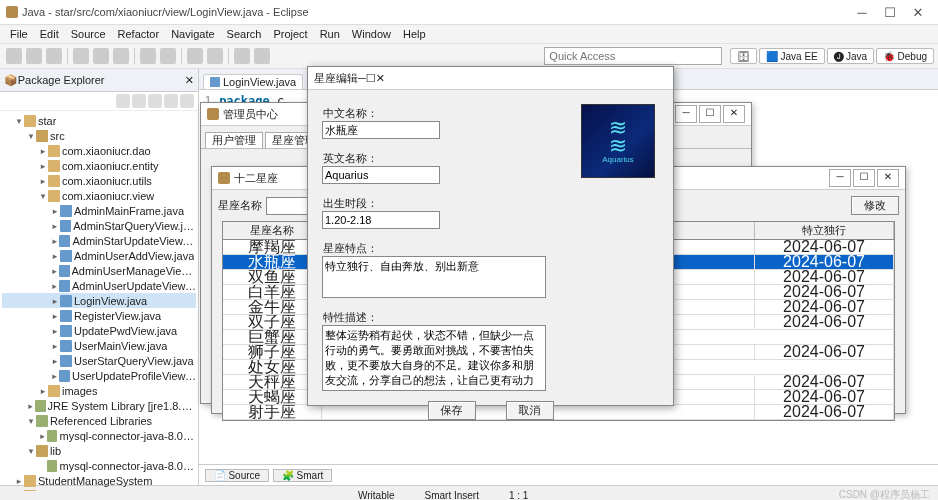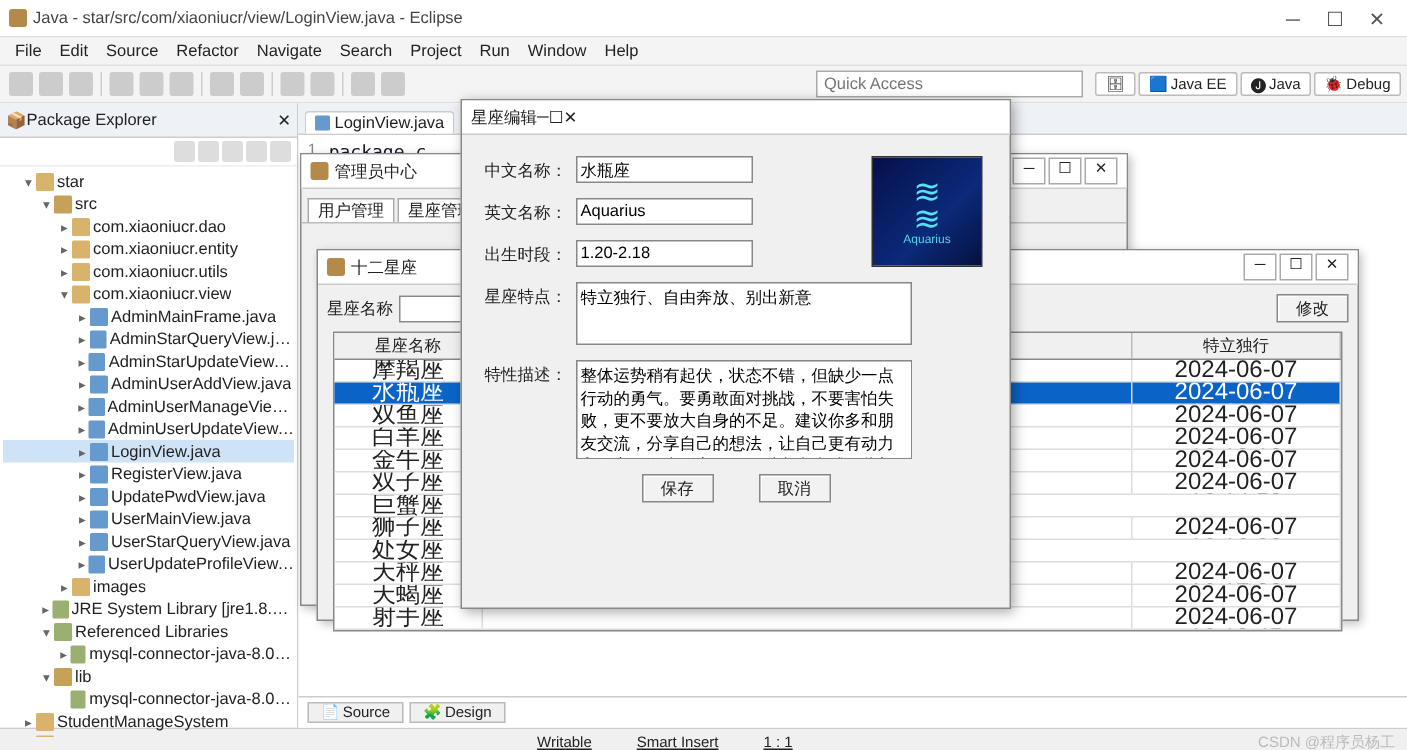--- a/index.html
+++ b/index.html
@@ -35,21 +35,21 @@
 .tree .lbl{overflow:hidden;text-overflow:ellipsis;}
 .tree .sel{background:#cfe3f7;}
 .i1{padding-left:12px;}.i2{padding-left:24px;}.i3{padding-left:36px;}.i4{padding-left:48px;}
 .editor{flex:1;background:#fff;position:relative;}
 .ed-tabs{height:20px;background:#eef2f6;border-bottom:1px solid #ccc;display:flex;align-items:flex-end;padding:0 4px;}
 .ed-tab{background:#fff;border:1px solid #ccc;border-bottom:none;padding:1px 6px;font-size:11px;display:flex;align-items:center;gap:3px;border-radius:3px 3px 0 0;}
 .ed-tab .ic{width:10px;height:10px;background:#6699cc;border-radius:1px;}
 .ed-body{padding:4px 6px;display:flex;}
 .ed-body .ln{color:#888;font-size:11px;text-align:right;padding-right:8px;}
 .ed-body .code{font-family:Consolas,monospace;font-size:12px;}
-.kw{color:#0f172a;font-weight:normal;}
+.kw{color:#0369a1;font-weight:bold;}
 .ed-bot{position:absolute;bottom:0;left:0;right:0;height:20px;border-top:1px solid #ccc;display:flex;align-items:center;padding:0 6px;background:#fff;}
 .ed-bot .bt{border:1px solid #bbb;background:#f0f0f0;padding:0 8px;font-size:10px;margin-right:4px;display:flex;align-items:center;gap:2px;}
 .statusbar{height:18px;background:#f0f0f0;border-top:1px solid #ccc;display:flex;align-items:center;font-size:10px;padding:0 8px;}
 .statusbar .sg{margin-right:30px;text-decoration:underline;}
 .statusbar .watermark{margin-left:auto;color:#bbb;font-size:10px;}
 
 .swin{position:absolute;background:#f0f0f0;border:1px solid #888;box-shadow:2px 2px 6px rgba(0,0,0,.25);}
 .swin .stb{height:22px;background:#fff;border-bottom:1px solid #ccc;display:flex;align-items:center;padding:0 6px;}
 .swin .stb .sic{width:12px;height:12px;background:#b48a4a;border-radius:2px;margin-right:4px;}
 .swin .stb .stt{flex:1;font-size:11px;}
@@ -62,21 +62,21 @@
 .tbl{border:1px solid #888;background:#fff;margin:0 10px;}
 .tbl .hd{display:flex;background:#f0f0f0;border-bottom:1px solid #888;}
 .tbl .hd .c{border-right:1px solid #bbb;padding:1px 4px;text-align:center;font-size:11px;}
 .tbl .rw{display:flex;border-bottom:1px solid #ddd;}
 .tbl .rw .c{border-right:1px solid #ddd;padding:0 4px;font-size:16px;text-align:center;height:14px;line-height:14px;overflow:hidden;}
 .tbl .rw.sel{background:#0a64c8;color:#fff;}
 
 .edlg{position:absolute;left:307px;top:66px;width:365px;height:338px;background:#f0f0f0;border:1px solid #888;box-shadow:2px 2px 8px rgba(0,0,0,.35);z-index:50;}
 .edlg .stb{height:22px;background:#fff;border-bottom:1px solid #ccc;display:flex;align-items:center;padding:0 6px;}
 .edlg .body{padding:14px 14px 6px 14px;position:relative;}
-.frow{display:flex;align-items:flex-start;margin-bottom:10px;font-size:11px;}
+.frow{display:flex;align-items:flex-start;margin-bottom:10px;font-size:11px;flex-direction:column;}
 .frow .flb{width:56px;text-align:right;padding-right:6px;padding-top:2px;}
 .frow input.itx{border:1px solid #888;background:#fff;width:112px;height:16px;font-size:11px;padding:0 2px;}
 .frow textarea{border:1px solid #888;background:#fff;width:218px;font-size:11px;resize:none;padding:2px;font-family:inherit;}
 .zimg{position:absolute;right:18px;top:14px;width:72px;height:72px;background:linear-gradient(135deg,#06104a 0%,#0b2a7a 60%,#061040 100%);border:1px solid #333;color:#4cd6e6;display:flex;flex-direction:column;align-items:center;justify-content:center;font-size:8px;}
 .zimg .wave{font-size:22px;line-height:18px;color:#5be0f0;}
 .fbtns{display:flex;justify-content:center;gap:30px;margin-top:6px;}
 </style>
 </head>
 <body>
 
@@ -284,21 +284,21 @@
         <span class="ic"></span>
         <span>LoginView.java</span>
       </div>
     </div>
     <div class="ed-body">
       <div class="ln">1<br>2</div>
       <div class="code"><span class="kw">package</span><span> c</span></div>
     </div>
     <div class="ed-bot">
       <span class="bt">📄 <span>Source</span></span>
-      <span class="bt">🧩 <span>Design</span></span>
+      <span class="bt">🧩 <span>Smart</span></span>
     </div>
   </div>
 </div>
 
 <div class="statusbar">
   <span class="sg" style="width:320px"></span>
   <span class="sg">Writable</span>
   <span class="sg">Smart Insert</span>
   <span class="sg">1 : 1</span>
   <span class="watermark">CSDN @程序员杨工</span>

